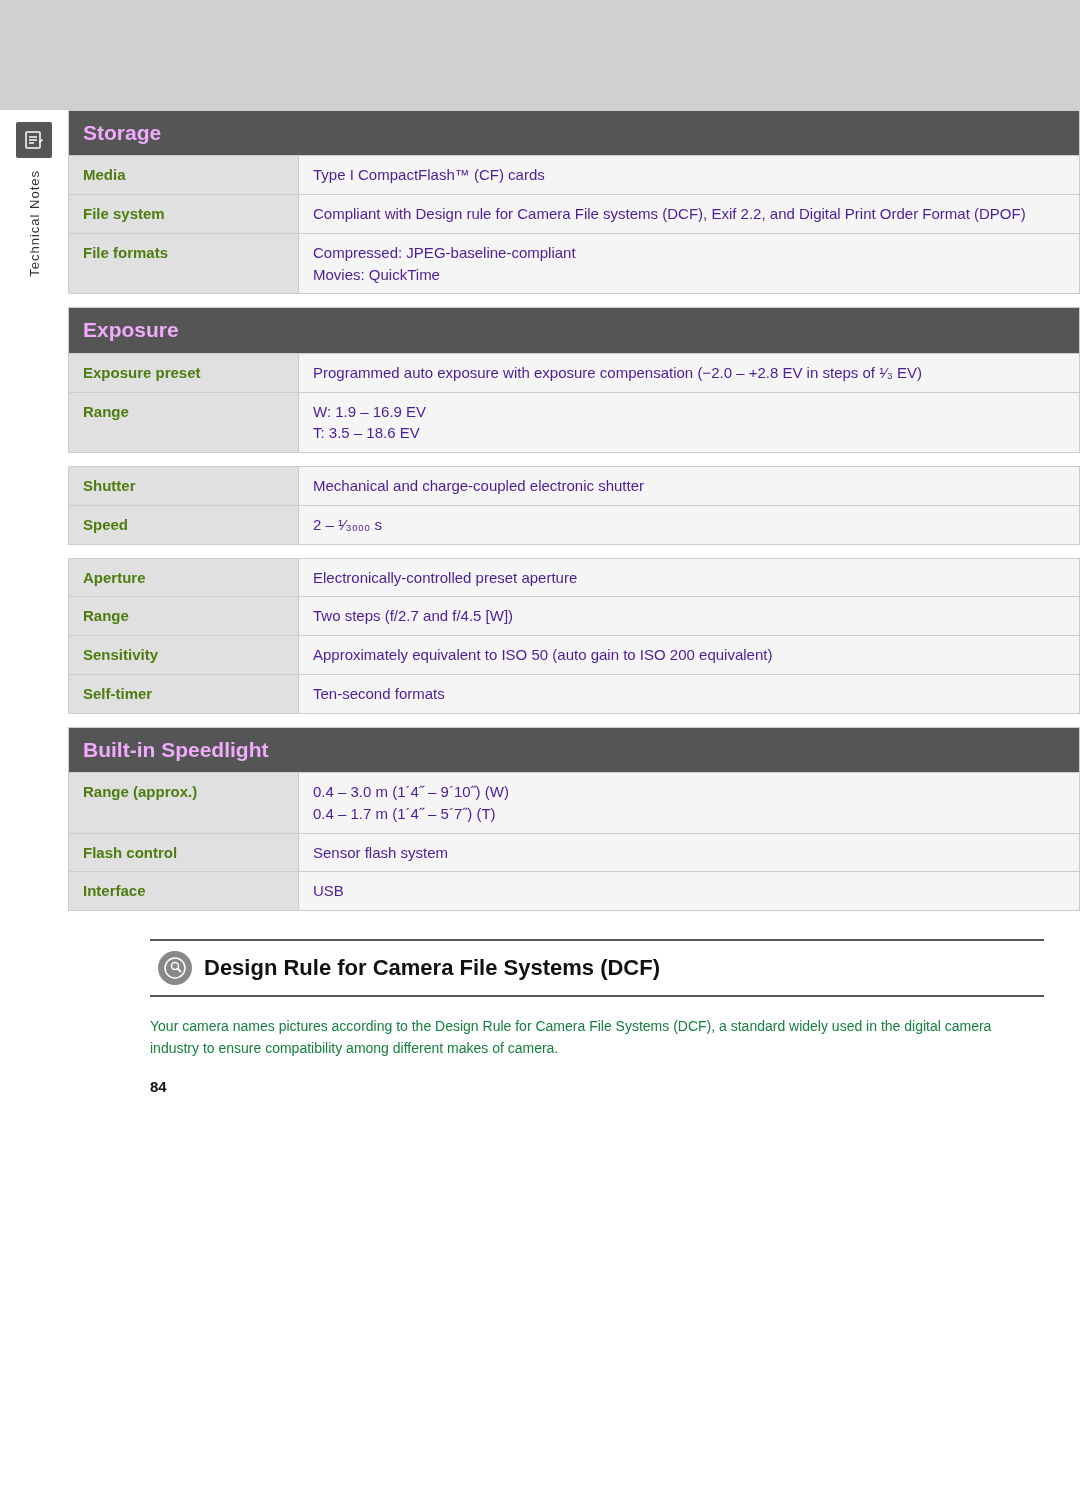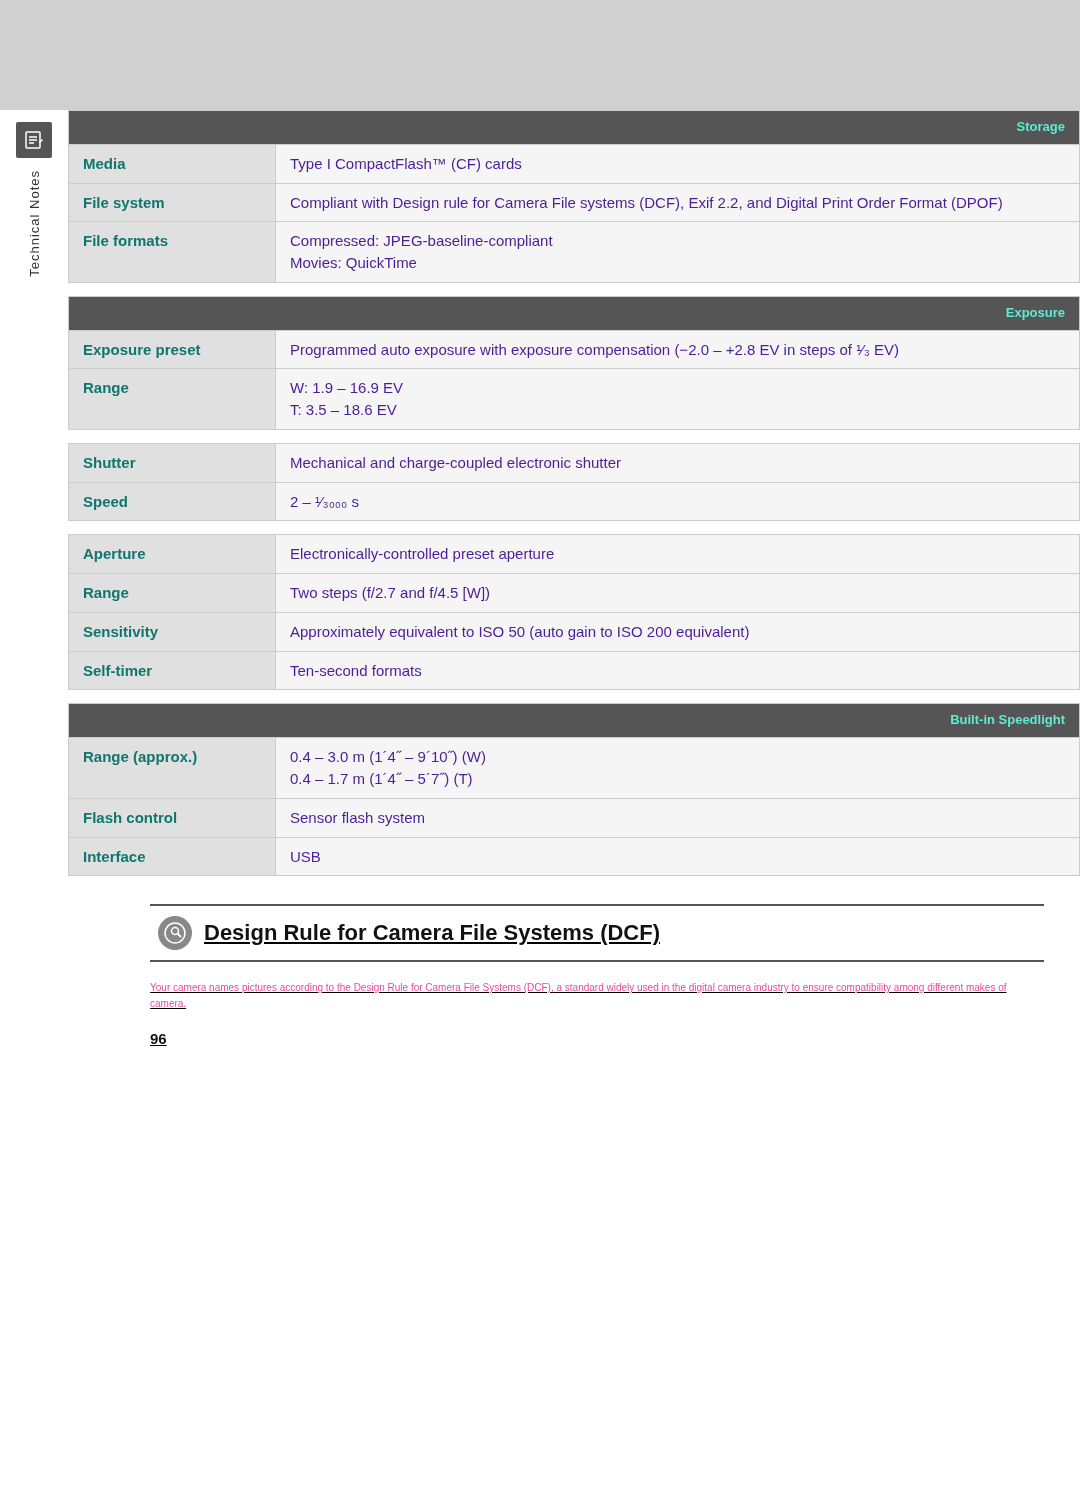--- a/index.html
+++ b/index.html
@@ -79,52 +79,50 @@
     .spec-table td {
       border: 1px solid #ccc;
       padding: 8px 14px;
       font-size: 15px;
       vertical-align: top;
       line-height: 1.45;
     }
 
     .section-header td {
       background: #555;
-      color: #5eead4;
-      font-weight: bold;
-      font-size: 13px;
+      color: #f0abfc;
+      font-weight: bold;
+      font-size: 21px;
       padding: 7px 14px;
-      text-align: right;
     }
 
     .label-cell {
       background: #e0e0e0;
       font-weight: bold;
-      width: 207px;
-      color: #0f766e;
+      width: 230px;
+      color: #4d7c0f;
     }
 
     .value-cell {
       background: #f5f5f5;
       color: #4c1d95;
     }
 
     
     .divider-row td {
       background: #fff;
       border: none;
       height: 14px;
       padding: 0;
     }
 
     
     .bottom-section {
       margin-left: 68px;
       padding: 28px 36px 20px 14px;
-      text-decoration: underline;
     }
 
     .dcf-title-row {
       display: flex;
       align-items: center;
       border-top: 2px solid #555;
       border-bottom: 2px solid #555;
       padding: 10px 0 10px 8px;
       margin-bottom: 18px;
     }
@@ -143,22 +141,22 @@
       flex-shrink: 0;
     }
 
     .dcf-title {
       font-size: 22px;
       font-weight: bold;
       color: #111;
     }
 
     .dcf-body {
-      font-size: 10px;
-      color: #ec4899;
+      font-size: 14px;
+      color: #15803d;
       line-height: 1.6;
       margin-bottom: 18px;
     }
 
     .page-number {
       font-size: 15px;
       font-weight: bold;
       color: #111;
       display: block;
       margin-top: 6px;
@@ -273,17 +271,17 @@
         <div class="dcf-icon">
           <svg width="22" height="22" viewBox="0 0 22 22" fill="none">
             <circle cx="11" cy="11" r="10" stroke="white" stroke-width="1.5" fill="#888"></circle>
             <circle cx="11" cy="9" r="3.5" stroke="white" stroke-width="1.5" fill="none"></circle>
             <line x1="13.5" y1="11.5" x2="17" y2="15" stroke="white" stroke-width="1.8"></line>
           </svg>
         </div>
         <span class="dcf-title">Design Rule for Camera File Systems (DCF)</span>
       </div>
       <p class="dcf-body">Your camera names pictures according to the Design Rule for Camera File Systems (DCF), a standard widely used in the digital camera industry to ensure compatibility among different makes of camera.</p>
-      <span class="page-number">96</span>
+      <span class="page-number">84</span>
     </div>
   </div>
 
 </div>
 
 </body></html>

